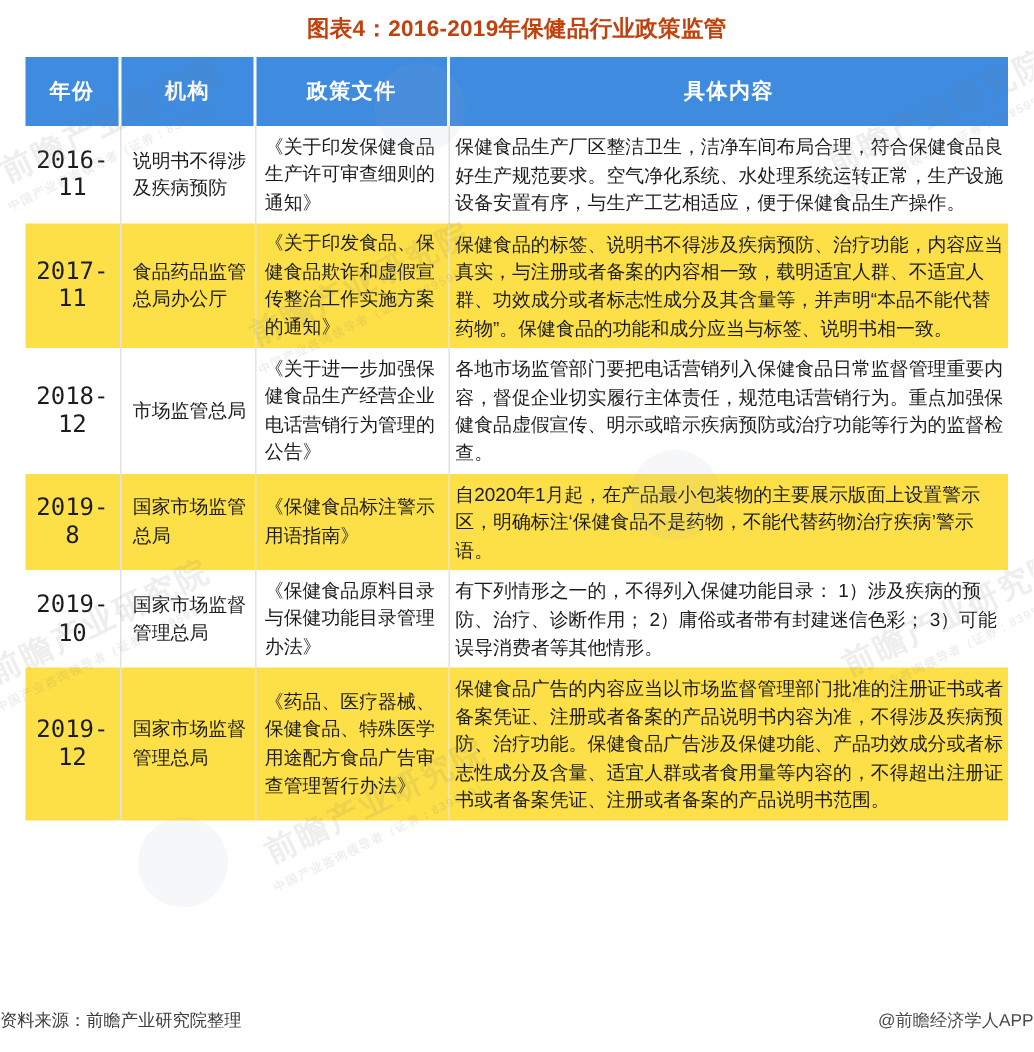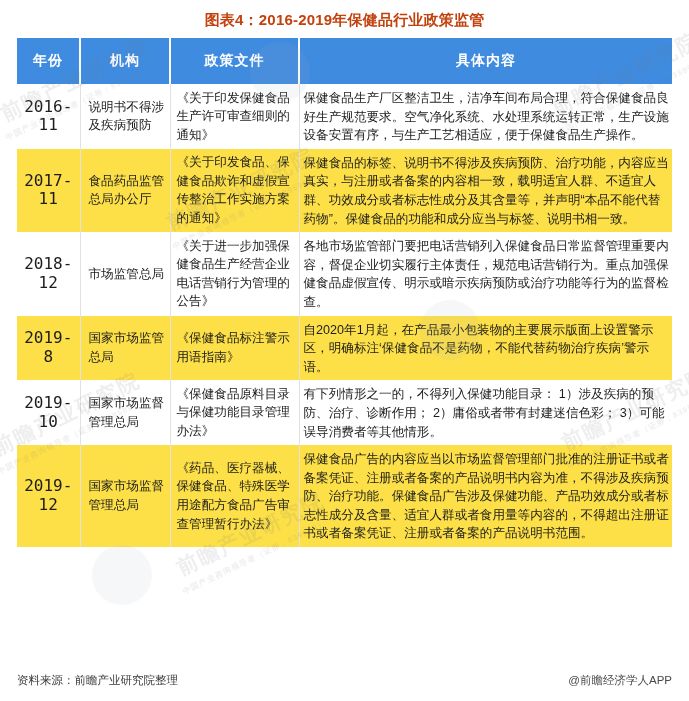--- a/index.html
+++ b/index.html
@@ -117,21 +117,21 @@
     padding-right: 2px;
   }
 
   
   .footer {
     position: absolute;
     left: 0;
     right: 0;
     bottom: 12px;
     height: 18px;
-    padding: 0 17px;
+    padding: 0 0;
     display: flex;
     justify-content: space-between;
     align-items: center;
     font-size: 11.5px;
     color: #3b3b3b;
     z-index: 6;
   }
   .footer .src { letter-spacing: 0px; }
   .footer .brand {
     color: #4a4a4a;

